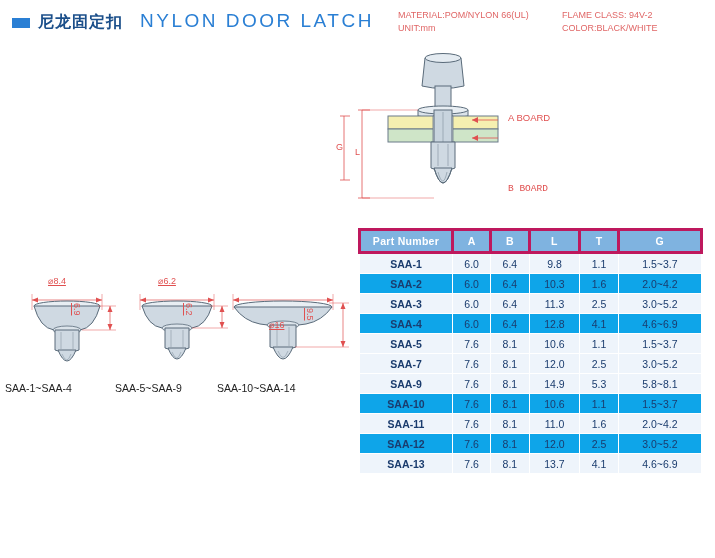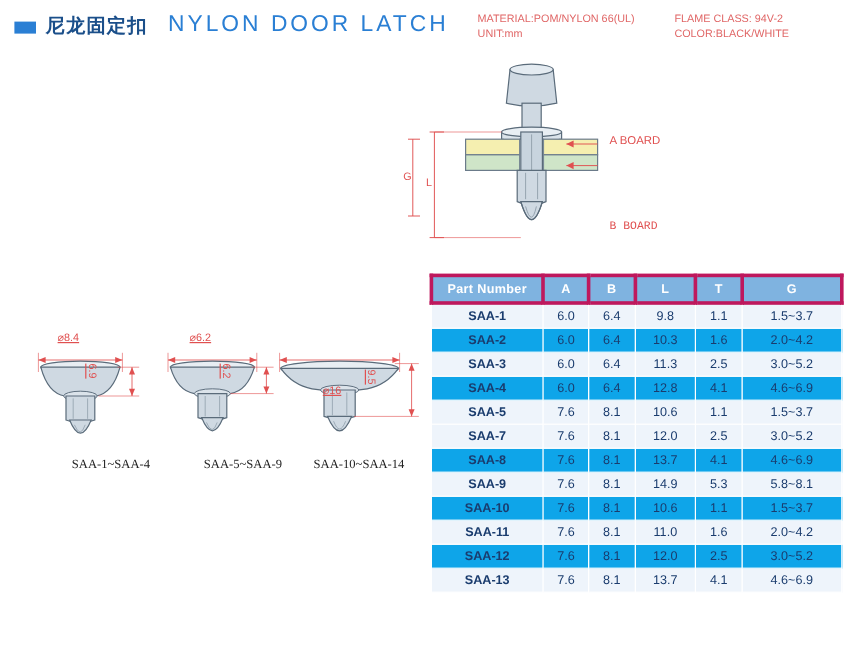--- a/index.html
+++ b/index.html
@@ -81,23 +81,22 @@
   
   .figs {
     position: absolute;
     left: 0; top: 270px;
     width: 340px; height: 150px;
   }
   .fig-caption {
     position: absolute;
     font-size: 10.5px;
     color: #222;
-    text-align: right;
+    text-align: left;
     width: 120px;
-    font-family: Liberation Serif, serif;
   }
   .fig-dim {
     position: absolute;
     font-size: 9px;
     color: #e05050;
     text-decoration: underline;
   }
   .fig-dim.vert {
     writing-mode: vertical-rl;
     text-orientation: mixed;
@@ -353,63 +352,55 @@
         <td>1.5~3.7</td>
       </tr>
       <tr class="odd">
         <td class="partcol">SAA-7</td>
         <td>7.6</td>
         <td>8.1</td>
         <td>12.0</td>
         <td>2.5</td>
         <td>3.0~5.2</td>
       </tr>
+      <tr class="odd">
+        <td class="partcol">SAA-9</td>
+        <td>7.6</td>
+        <td>8.1</td>
+        <td>14.9</td>
+        <td>5.3</td>
+        <td>5.8~8.1</td>
+      </tr>
       <tr class="even">
-        <td class="partcol">SAA-8</td>
+        <td class="partcol">SAA-10</td>
+        <td>7.6</td>
+        <td>8.1</td>
+        <td>10.6</td>
+        <td>1.1</td>
+        <td>1.5~3.7</td>
+      </tr>
+      <tr class="odd">
+        <td class="partcol">SAA-11</td>
+        <td>7.6</td>
+        <td>8.1</td>
+        <td>11.0</td>
+        <td>1.6</td>
+        <td>2.0~4.2</td>
+      </tr>
+      <tr class="even">
+        <td class="partcol">SAA-12</td>
+        <td>7.6</td>
+        <td>8.1</td>
+        <td>12.0</td>
+        <td>2.5</td>
+        <td>3.0~5.2</td>
+      </tr>
+      <tr class="odd">
+        <td class="partcol">SAA-13</td>
         <td>7.6</td>
         <td>8.1</td>
         <td>13.7</td>
         <td>4.1</td>
         <td>4.6~6.9</td>
       </tr>
-      <tr class="odd">
-        <td class="partcol">SAA-9</td>
-        <td>7.6</td>
-        <td>8.1</td>
-        <td>14.9</td>
-        <td>5.3</td>
-        <td>5.8~8.1</td>
-      </tr>
-      <tr class="even">
-        <td class="partcol">SAA-10</td>
-        <td>7.6</td>
-        <td>8.1</td>
-        <td>10.6</td>
-        <td>1.1</td>
-        <td>1.5~3.7</td>
-      </tr>
-      <tr class="odd">
-        <td class="partcol">SAA-11</td>
-        <td>7.6</td>
-        <td>8.1</td>
-        <td>11.0</td>
-        <td>1.6</td>
-        <td>2.0~4.2</td>
-      </tr>
-      <tr class="even">
-        <td class="partcol">SAA-12</td>
-        <td>7.6</td>
-        <td>8.1</td>
-        <td>12.0</td>
-        <td>2.5</td>
-        <td>3.0~5.2</td>
-      </tr>
-      <tr class="odd">
-        <td class="partcol">SAA-13</td>
-        <td>7.6</td>
-        <td>8.1</td>
-        <td>13.7</td>
-        <td>4.1</td>
-        <td>4.6~6.9</td>
-      </tr>
     </tbody>
   </table>
 </div>
 
 </body></html>

